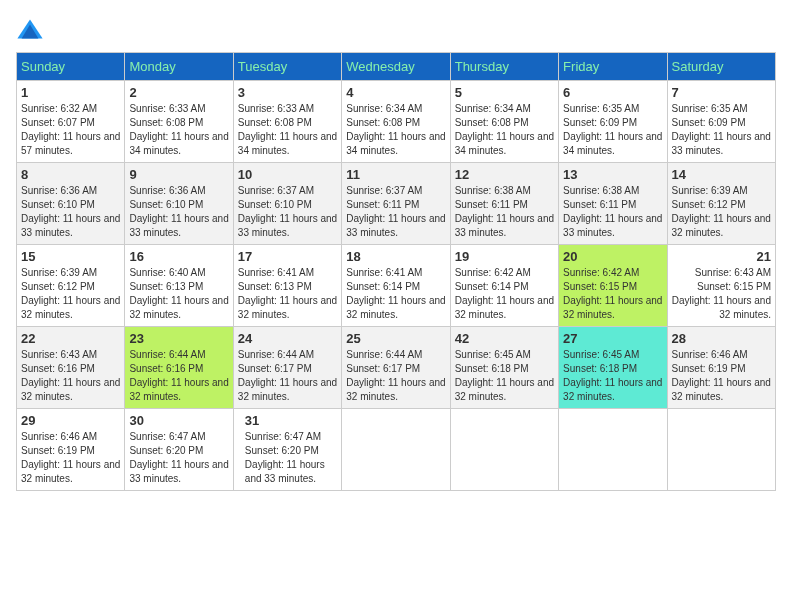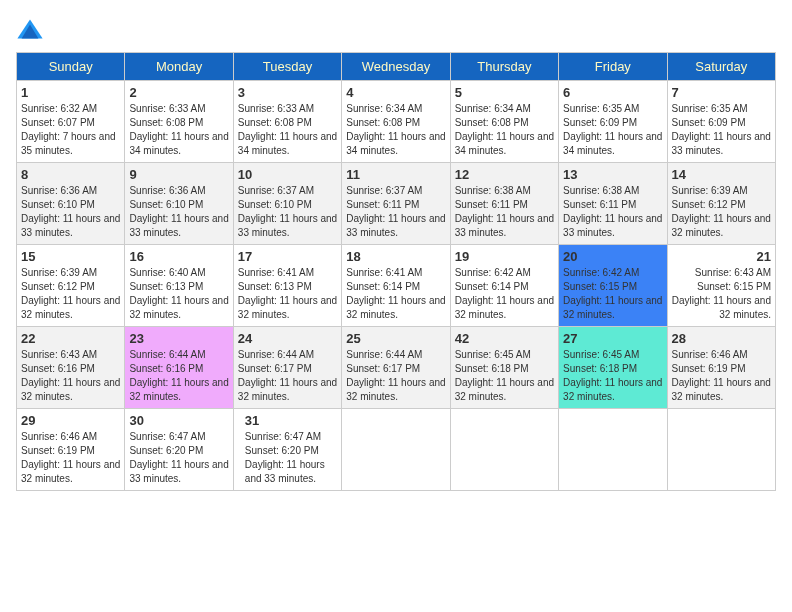--- a/index.html
+++ b/index.html
@@ -52,23 +52,23 @@
       font-size: 14px;
       color: #555;
     }
     .calendar {
       width: 100%;
       border-collapse: collapse;
       font-size: 11px;
     }
     .calendar th {
       background-color: #1565C0;
-      color: #fef9c3;
+      color: #86efac;
       padding: 6px 4px;
-      text-align: center;
+      text-align: left;
       font-size: 13px;
       font-weight: normal;
       border: 1px solid #ccc;
     }
     .calendar td {
       border: 1px solid #ccc;
       vertical-align: top;
       padding: 4px;
       width: calc(100% / 7);
       background: #fff;
@@ -127,21 +127,21 @@
         <th>Saturday</th>
       </tr>
   </thead>
   <tbody id="calendar-body">
   <tr>
         <td style="background: rgb(255, 255, 255);">
           <span class="day-number">1</span>
           <div class="day-info">
             <span>Sunrise: 6:32 AM</span><br>
             <span>Sunset: 6:07 PM</span><br>
-            <span>Daylight: 7 hours and 35 minutes.</span>
+            <span>Daylight: 11 hours and 57 minutes.</span>
           </div>
         </td>
         <td style="background: rgb(255, 255, 255);">
           <span class="day-number">2</span>
           <div class="day-info">
             <span>Sunrise: 6:33 AM</span><br>
             <span>Sunset: 6:08 PM</span><br>
             <span>Daylight: 11 hours and 34 minutes.</span>
           </div>
         </td>
@@ -278,21 +278,21 @@
           </div>
         </td>
         <td style="background: rgb(255, 255, 255);">
           <span class="day-number">19</span>
           <div class="day-info">
             <span>Sunrise: 6:42 AM</span><br>
             <span>Sunset: 6:14 PM</span><br>
             <span>Daylight: 11 hours and 32 minutes.</span>
           </div>
         </td>
-        <td style="background: #3b82f6;">
+        <td style="background: #bef264;">
           <span class="day-number">20</span>
           <div class="day-info">
             <span>Sunrise: 6:42 AM</span><br>
             <span>Sunset: 6:15 PM</span><br>
             <span>Daylight: 11 hours and 32 minutes.</span>
           </div>
         </td>
         <td style="background: rgb(255, 255, 255); text-align: right;">
           <span class="day-number">21</span>
           <div class="day-info">
@@ -304,21 +304,21 @@
       </tr>
       <tr>
         <td style="background: rgb(242, 242, 242);">
           <span class="day-number">22</span>
           <div class="day-info">
             <span>Sunrise: 6:43 AM</span><br>
             <span>Sunset: 6:16 PM</span><br>
             <span>Daylight: 11 hours and 32 minutes.</span>
           </div>
         </td>
-        <td style="background: #f0abfc;">
+        <td style="background: #bef264;">
           <span class="day-number">23</span>
           <div class="day-info">
             <span>Sunrise: 6:44 AM</span><br>
             <span>Sunset: 6:16 PM</span><br>
             <span>Daylight: 11 hours and 32 minutes.</span>
           </div>
         </td>
         <td style="background: rgb(242, 242, 242);">
           <span class="day-number">24</span>
           <div class="day-info">

